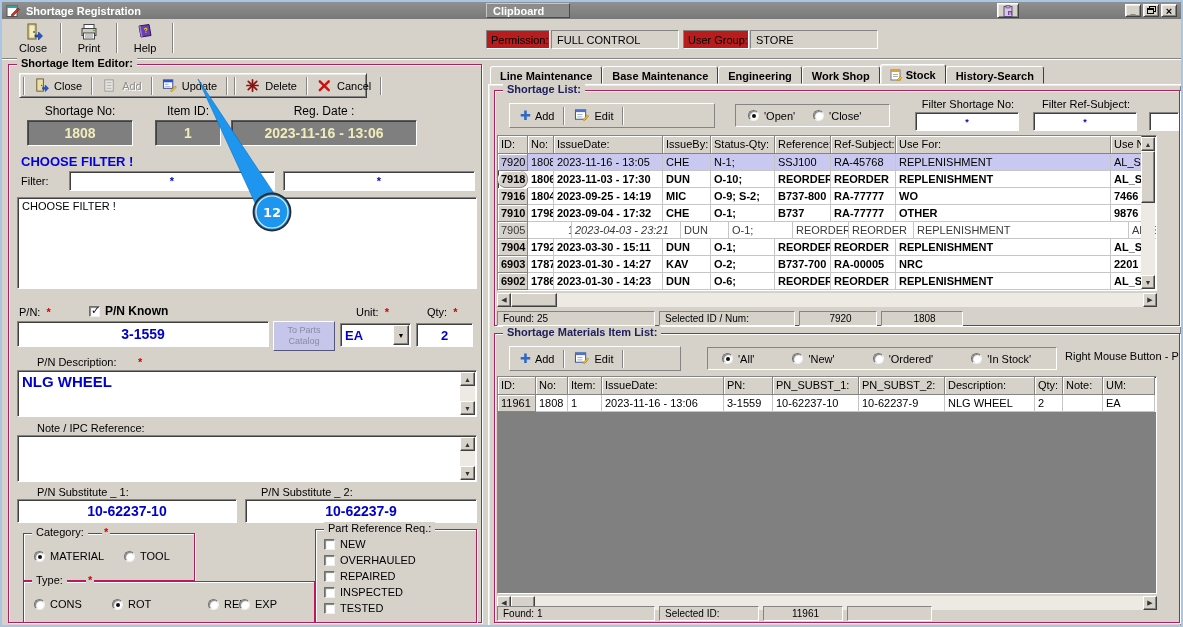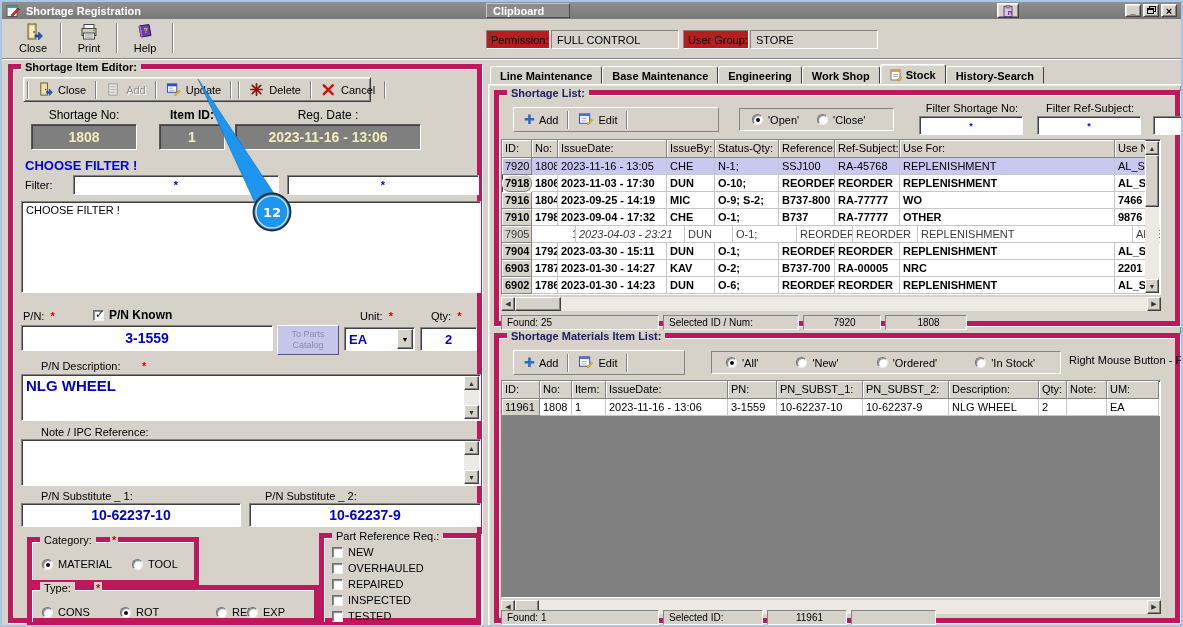--- a/index.html
+++ b/index.html
@@ -5,21 +5,21 @@
   * { margin:0; padding:0; box-sizing:border-box; }
   body { font-family:"Liberation Sans","DejaVu Sans",sans-serif; font-size:11px; color:#000; }
   .screen { position:relative; width:1183px; height:627px; background:#A9C6E4; overflow:hidden; }
   .win { position:absolute; left:2px; top:2px; width:1179px; height:623px; background:#D6D2CA; overflow:hidden; }
 
   
   .raised { border:1px solid; border-color:#FFFFFF #404040 #404040 #FFFFFF; box-shadow:inset 1px 1px 0 #ECEAE4, inset -1px -1px 0 #848484; background:#D6D2CA; }
   .sunkenflat { border:1px solid; border-color:#848484 #FFFFFF #FFFFFF #848484; background:#b91c1c; }
   .etchh { border-top:1px solid #848484; border-bottom:1px solid #FFFFFF; height:0; }
   .etchv { border-left:1px solid #848484; border-right:1px solid #FFFFFF; width:0; }
-  .groupbox { position:absolute; border:5px solid #be185d; box-shadow:inset 1px 1px 0 #ffffff, 1px 1px 0 #ffffff; }
+  .groupbox { position:absolute; border:1px solid #be185d; box-shadow:inset 1px 1px 0 #ffffff, 1px 1px 0 #ffffff; }
   .legend { position:absolute; top:-8px; left:8px; background:#D6D2CA; padding:0 4px; font-weight:bold; white-space:nowrap; }
 
   
   .titlebar { position:absolute; left:0; top:0; width:100%; height:17px; background:linear-gradient(#909090,#787878); display:flex; align-items:center; }
   .titlebar .title { color:#fff; font-weight:bold; margin-left:6px; }
   .appicon { margin-left:4px; display:flex; }
   .cliphdr { position:absolute; left:484px; top:1px; width:84px; height:15px; background:#8C8C8C; border:1px solid; border-color:#c8c8c8 #4a4a4a #4a4a4a #c8c8c8; color:#fff; font-weight:bold; padding:1px 0 0 6px; }
   .cliptile { position:absolute; left:995px; top:1px; width:22px; height:15px; display:flex; align-items:center; justify-content:center; }
   .winbtns { position:absolute; right:4px; top:2px; display:flex; gap:2px; }
   .wbtn { width:16px; height:13px; font-size:9px; font-weight:bold; display:flex; align-items:center; justify-content:center; line-height:8px; }
@@ -235,21 +235,21 @@
                   <line x1="12.5" y1="3.5" x2="3" y2="13"></line>
                 </g>
               </svg>
             </span>
         <span>Cancel</span>
       </div>
       <span class="tsep etchv"></span>
     </div>
 
     <div class="fldlabel" style="left:18px; top:39px; width:106px; text-align:center; font-size:12px;">Shortage No:</div>
-    <div class="fldlabel" style="left:146px; top:39px; width:66px; text-align:center; font-size:12px;font-weight:bold;">Item ID:</div>
+    <div class="fldlabel" style="left:146px; top:39px; width:66px; text-align:center; font-size:12px;">Item ID:</div>
     <div class="fldlabel" style="left:222px; top:39px; width:186px; text-align:center; font-size:12px;">Reg. Date :</div>
     <div class="valbox" style="left:18px; top:55px; width:106px; height:26px;">1808</div>
     <div class="valbox" style="left:146px; top:55px; width:66px; height:26px;">1</div>
     <div class="valbox" style="left:222px; top:55px; width:186px; height:26px;">2023-11-16 - 13:06</div>
 
     <div class="fldlabel" style="left:12px; top:89px; color:#0000E0; font-weight:bold; font-size:13px;">CHOOSE FILTER !</div>
 
     <div class="fldlabel" style="left:12px; top:110px;">Filter:</div>
     <div class="inp center" style="left:60px; top:106px; width:206px; height:20px;">
           <span style="color:#0000CC; font-weight:bold;">*</span>

